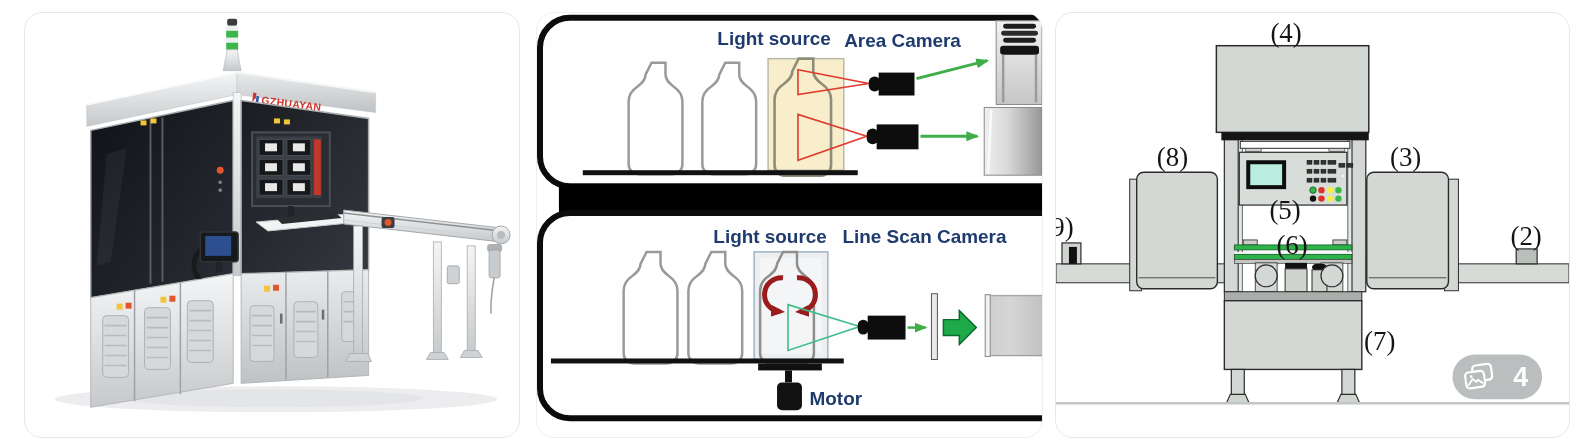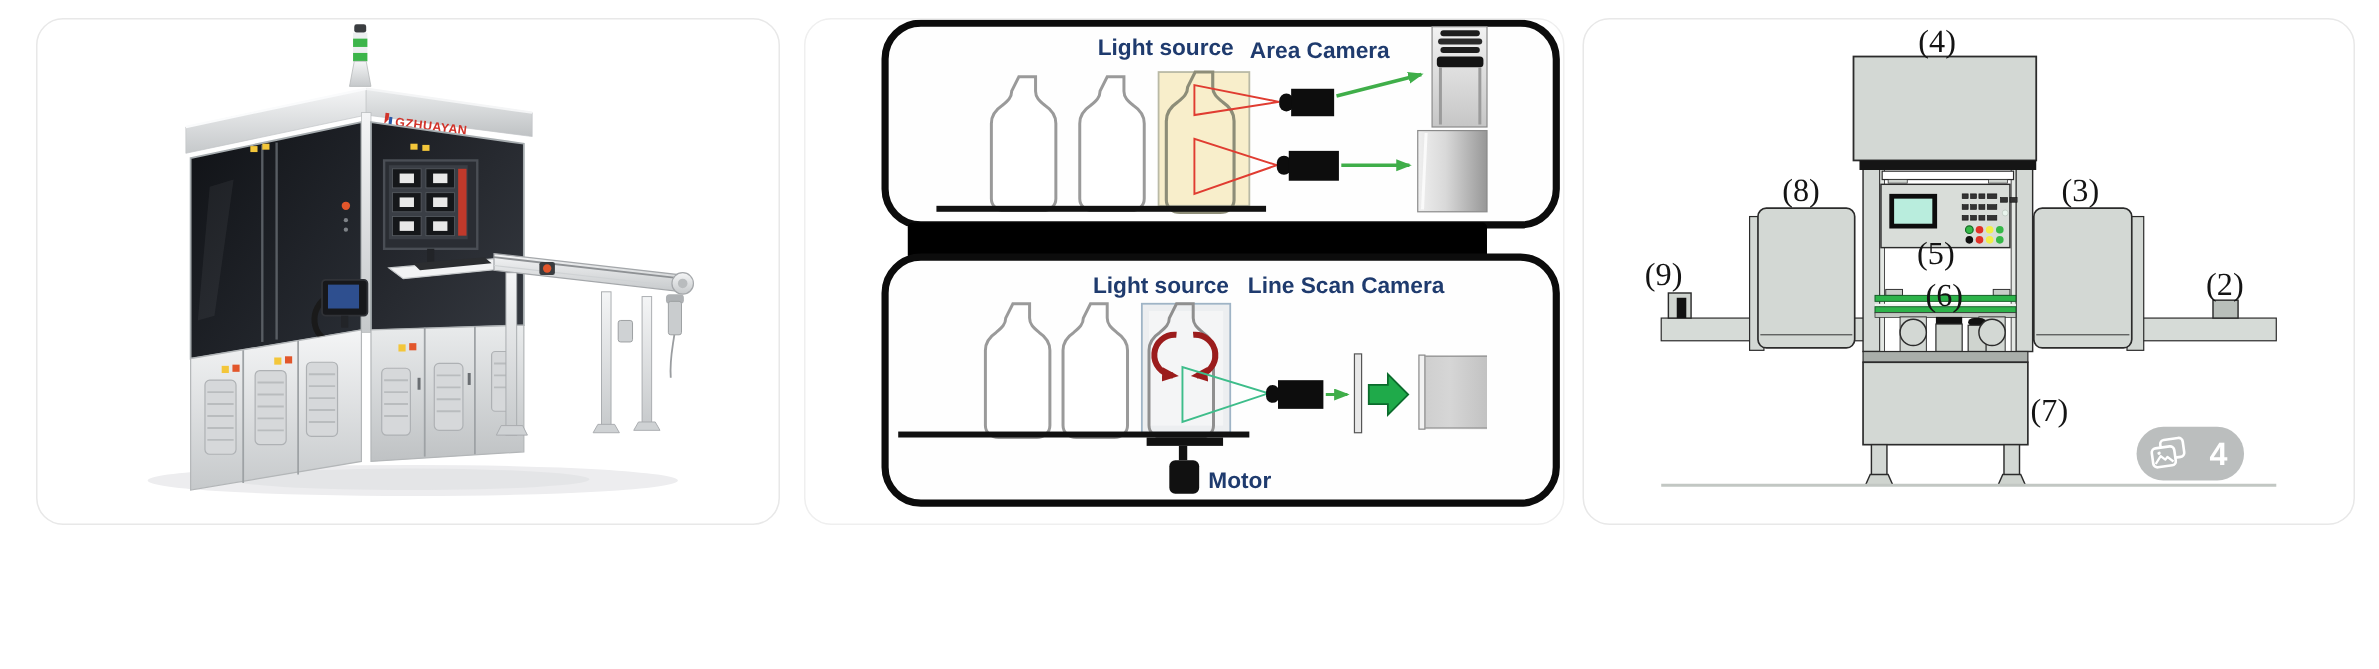--- a/index.html
+++ b/index.html
@@ -1,21 +1,21 @@
 <!DOCTYPE html>
 <html><head>
 <meta charset="utf-8">
 <style>
   html,body{margin:0;padding:0;}
   body{
     width:1586px;height:446px;background:#ffffff;position:relative;
     font-family:"Liberation Sans",sans-serif;overflow:hidden;
   }
   .card{
-    position:absolute;top:12px;height:338px;background:#ffffff;
+    position:absolute;top:12px;height:426px;background:#ffffff;
     border:1px solid #e8e8e8;border-radius:18px;overflow:hidden;box-sizing:border-box;
   }
   #card-photo{left:24px;width:496px;}
   #card-principle{left:536px;width:507px;border-color:#efefef;}
   #card-schematic{left:1055px;width:515px;}
   .card svg{display:block;width:100%;height:100%;}
   .dlabel{font-family:"Liberation Sans",sans-serif;font-weight:700;}
   .plabel{font-family:"Liberation Serif",serif;}
 </style>
 </head>

